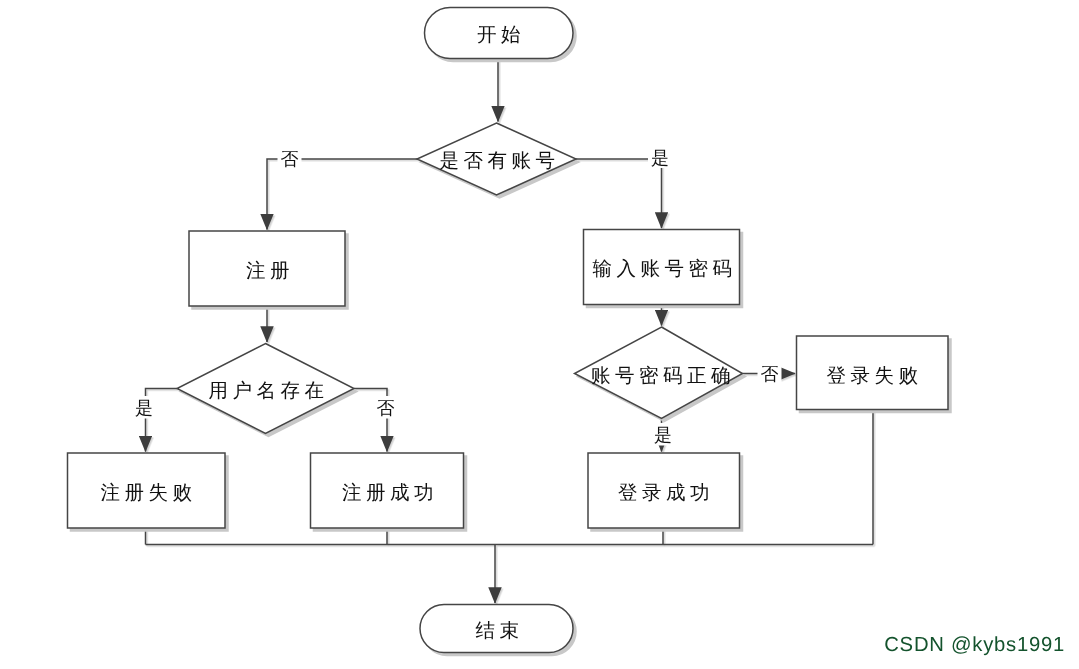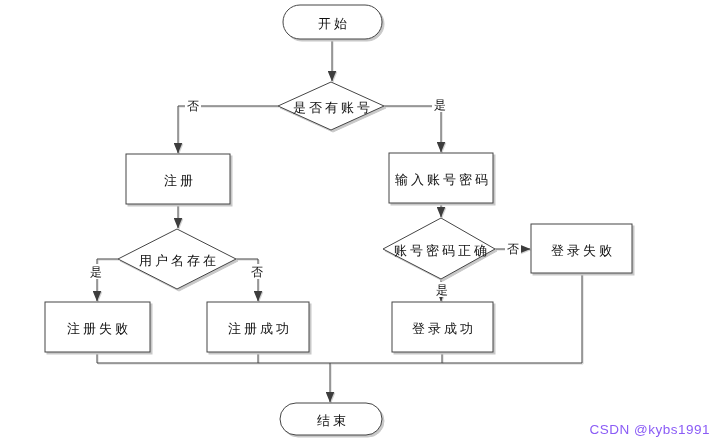--- a/index.html
+++ b/index.html
@@ -37,21 +37,21 @@
     font-size: 12px;
     fill: #111111;
     text-anchor: middle;
     dominant-baseline: central;
   }
   .label-bg { fill: #ffffff; stroke: none; }
   .watermark {
     position: absolute;
     right: 9px;
     bottom: 9px;
-    color: #8b5cf6;
+    color: #14532d;
     font-family: "Liberation Sans", sans-serif;
     font-size: 13.5px;
     letter-spacing: 0.5px;
     user-select: none;
   }
 </style>
 </head>
 <body>
 
 <div class="canvas">

